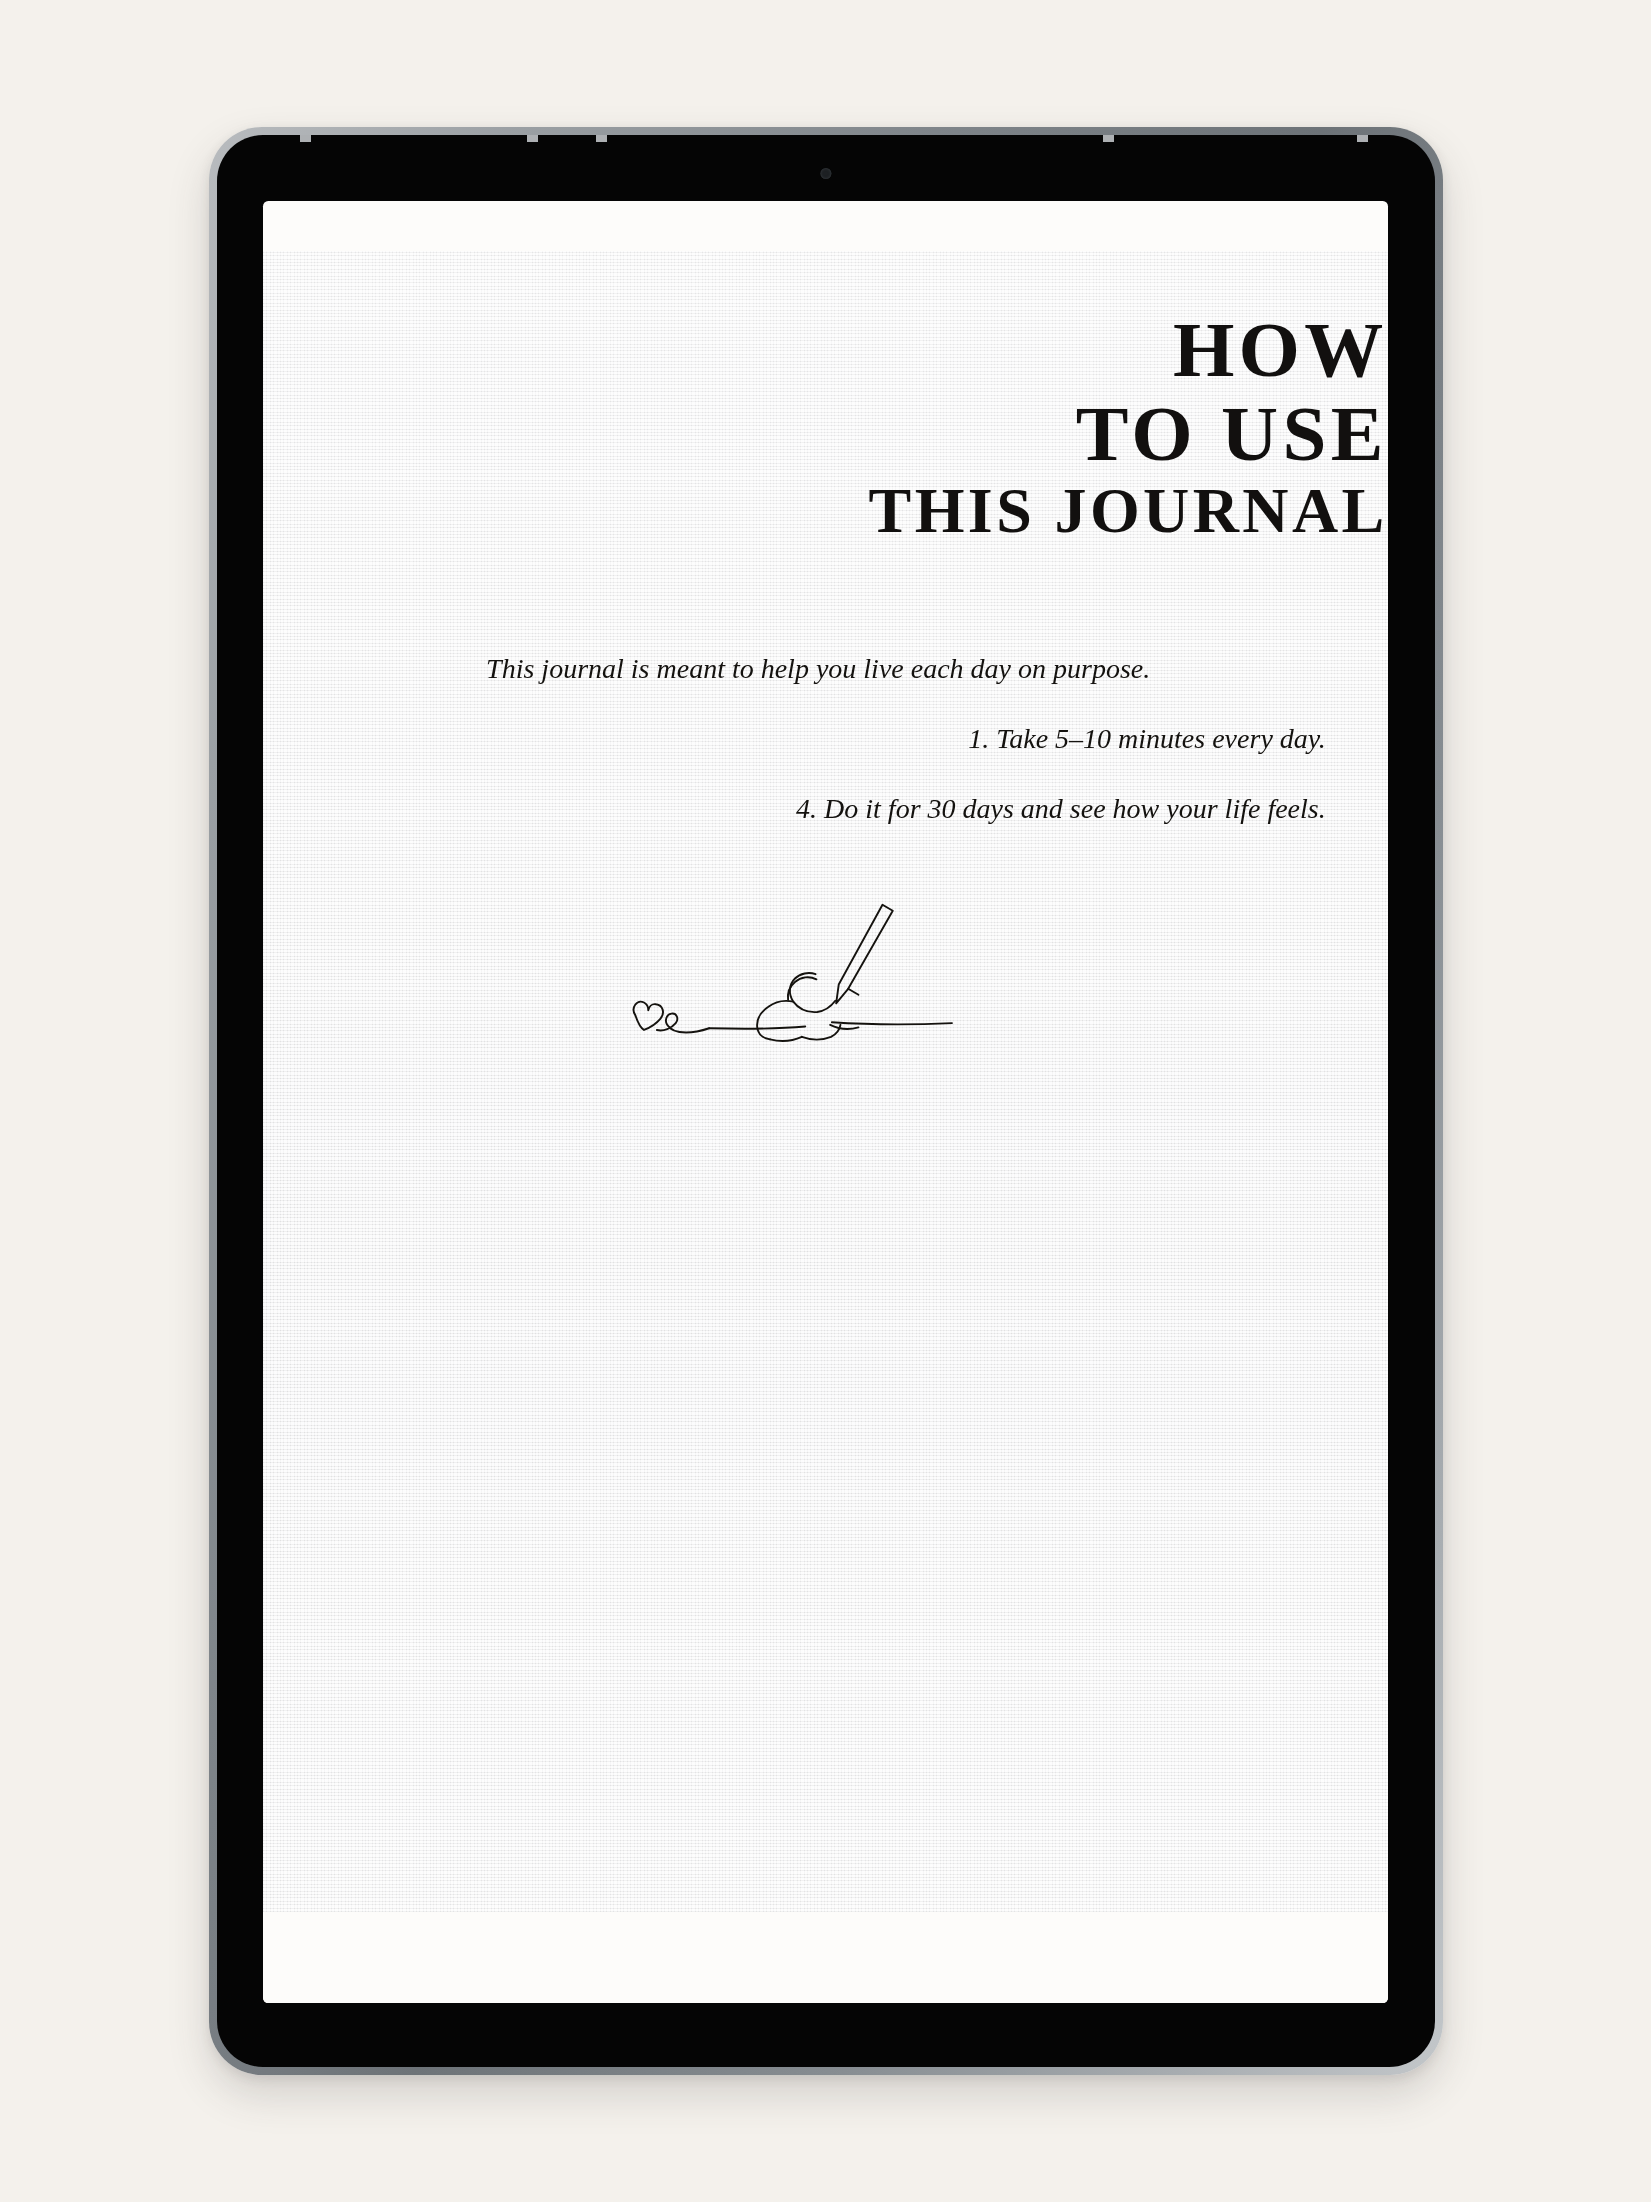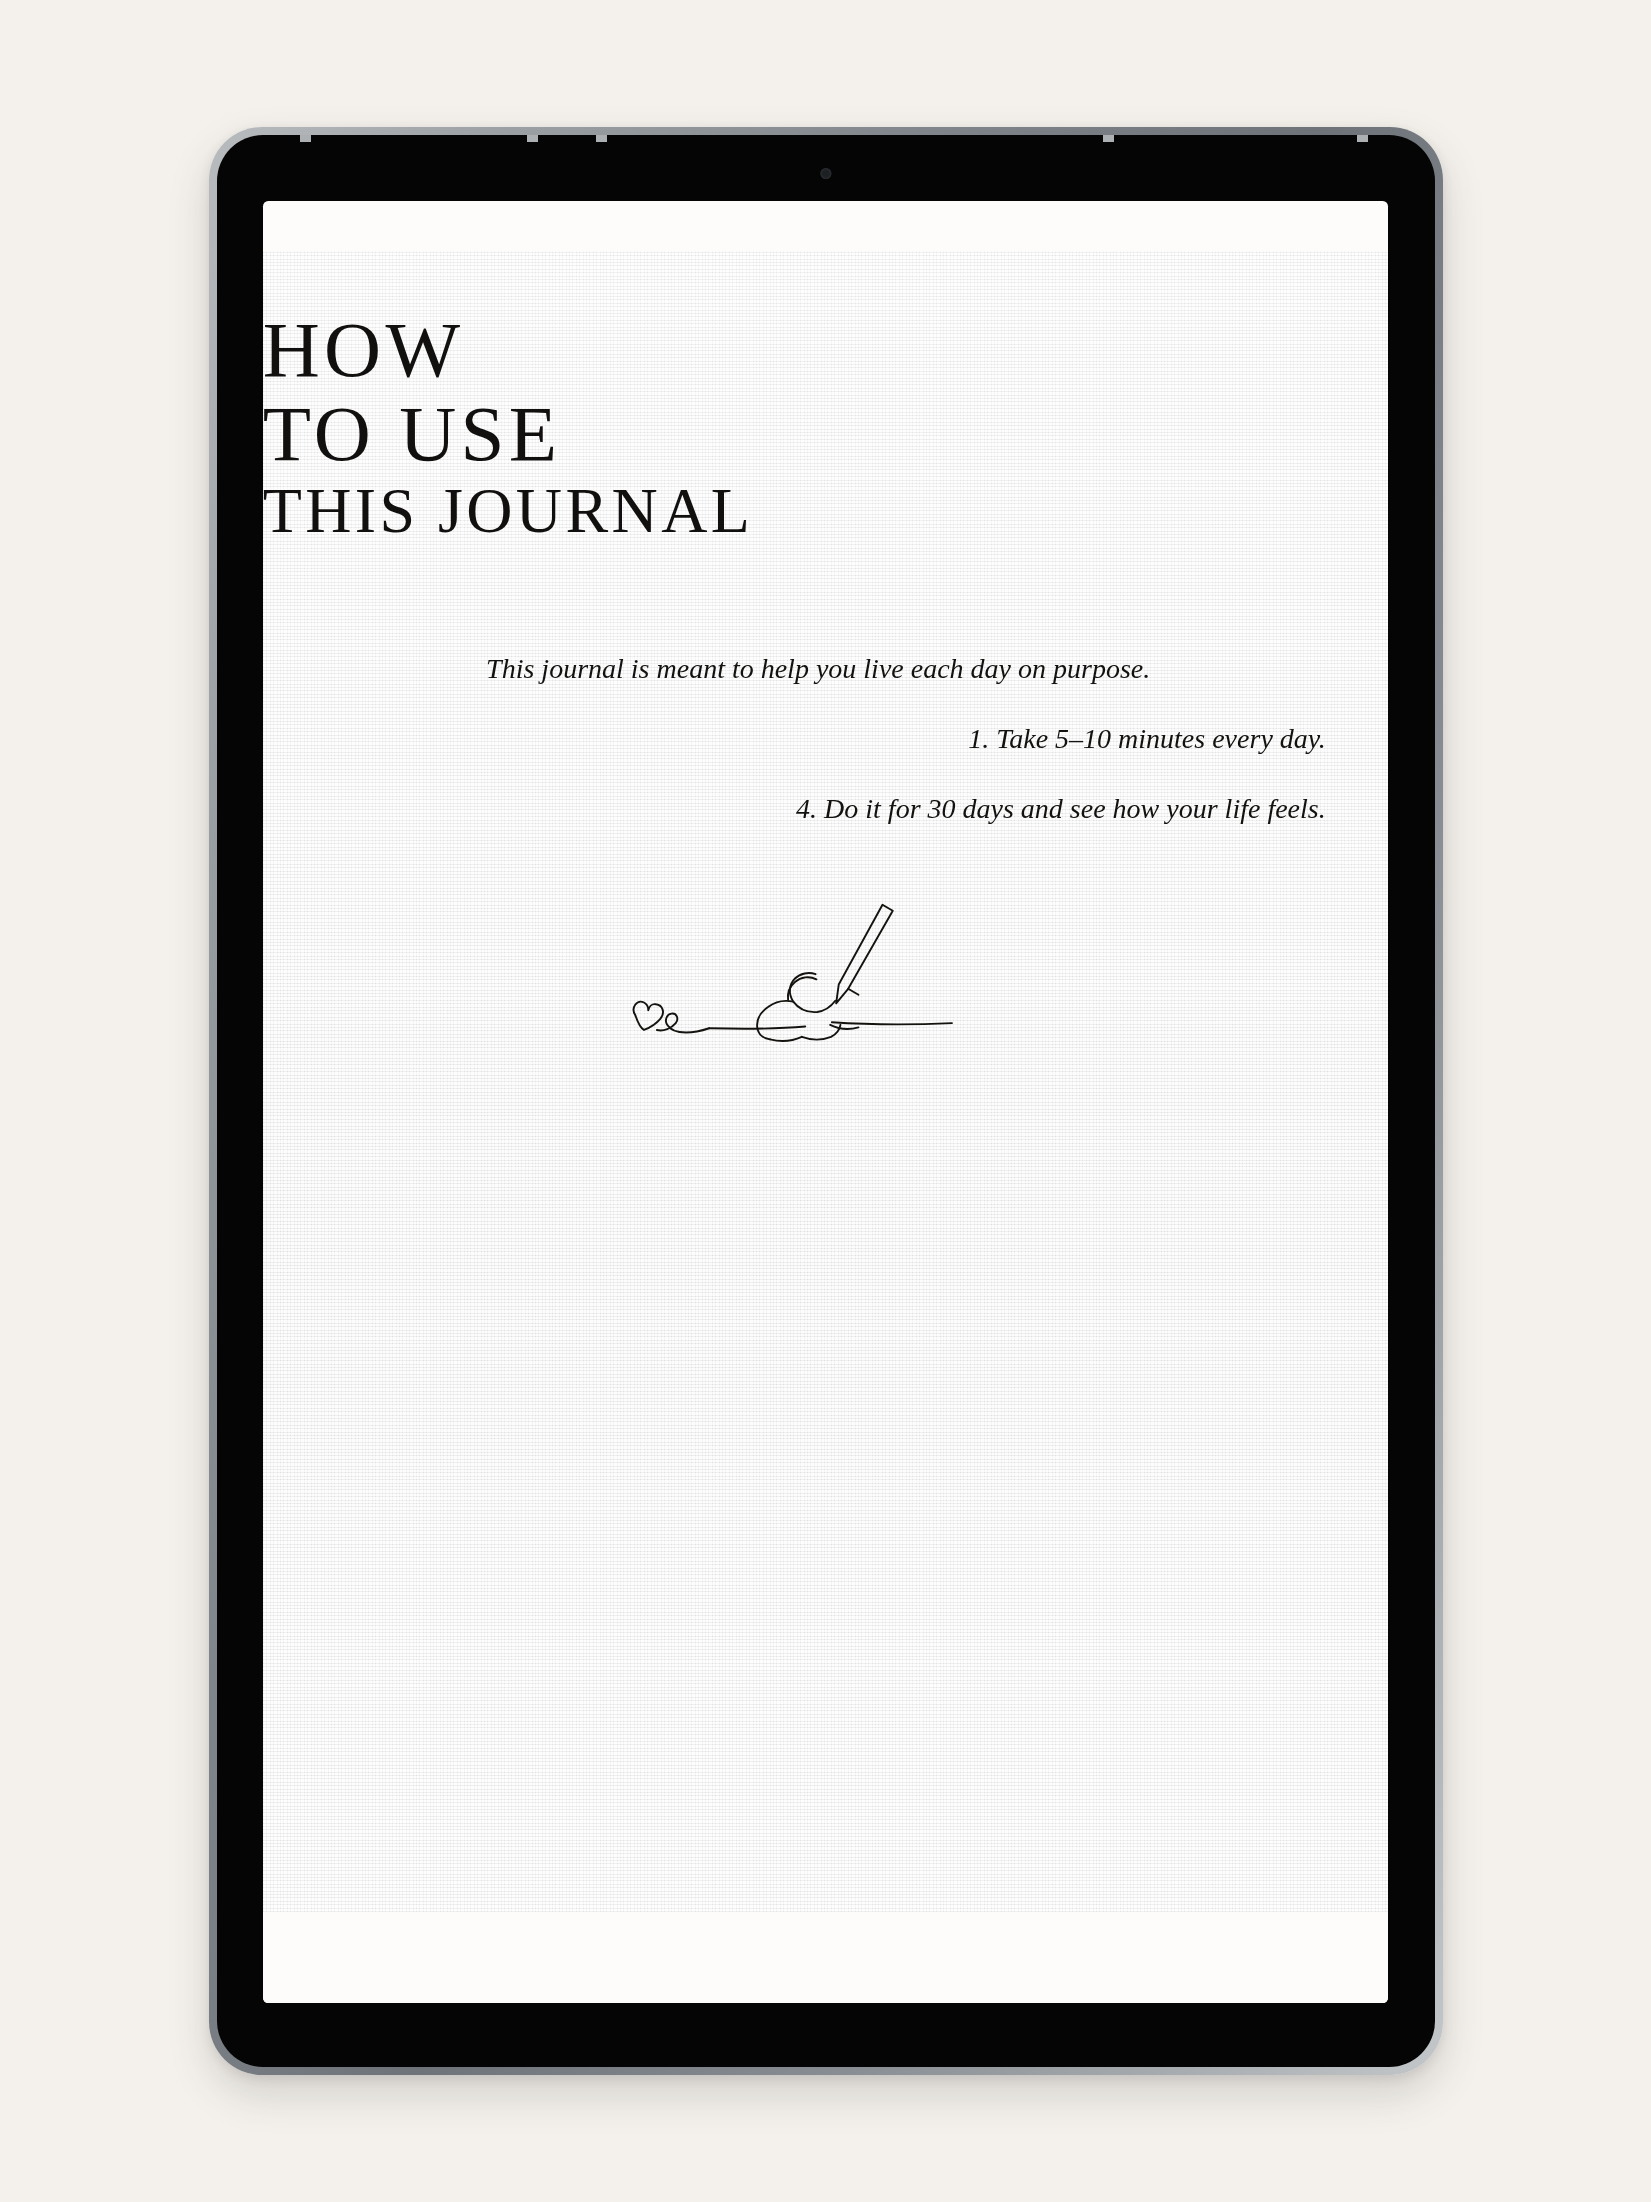--- a/index.html
+++ b/index.html
@@ -91,27 +91,27 @@
     background-color: #f3f3f4;
     background-image:
       repeating-linear-gradient(0deg, rgba(0,0,0,0.035) 0px, rgba(0,0,0,0.035) 0.9px, rgba(255,255,255,0.55) 0.9px, rgba(255,255,255,0.55) 3.4px),
       repeating-linear-gradient(90deg, rgba(0,0,0,0.035) 0px, rgba(0,0,0,0.035) 0.9px, rgba(255,255,255,0.55) 0.9px, rgba(255,255,255,0.55) 3.4px),
       linear-gradient(180deg, #f6f6f7 0%, #f1f1f2 60%, #f4f4f5 100%);
   }
 
   .title {
     margin: 0;
     padding-top: 57px;
-    text-align: left;
+    text-align: right;
     color: #12100f;
     font-family: "Liberation Serif", serif;
     font-size: 83px;
     line-height: 1.07;
     letter-spacing: 2.6px;
-    font-weight: 400;
+    font-weight: 700;
   }
   .title .l1 { display: block; font-size: 79px; letter-spacing: 4.3px; }
   .title .l2 { display: block; font-size: 79px; letter-spacing: 4.3px; }
   .title .l3 { display: block; font-size: 64px; letter-spacing: 3.4px; }
 
   .body-copy {
     margin: 0;
     padding: 0 62px;
     text-align: center;
     color: #14120f;

